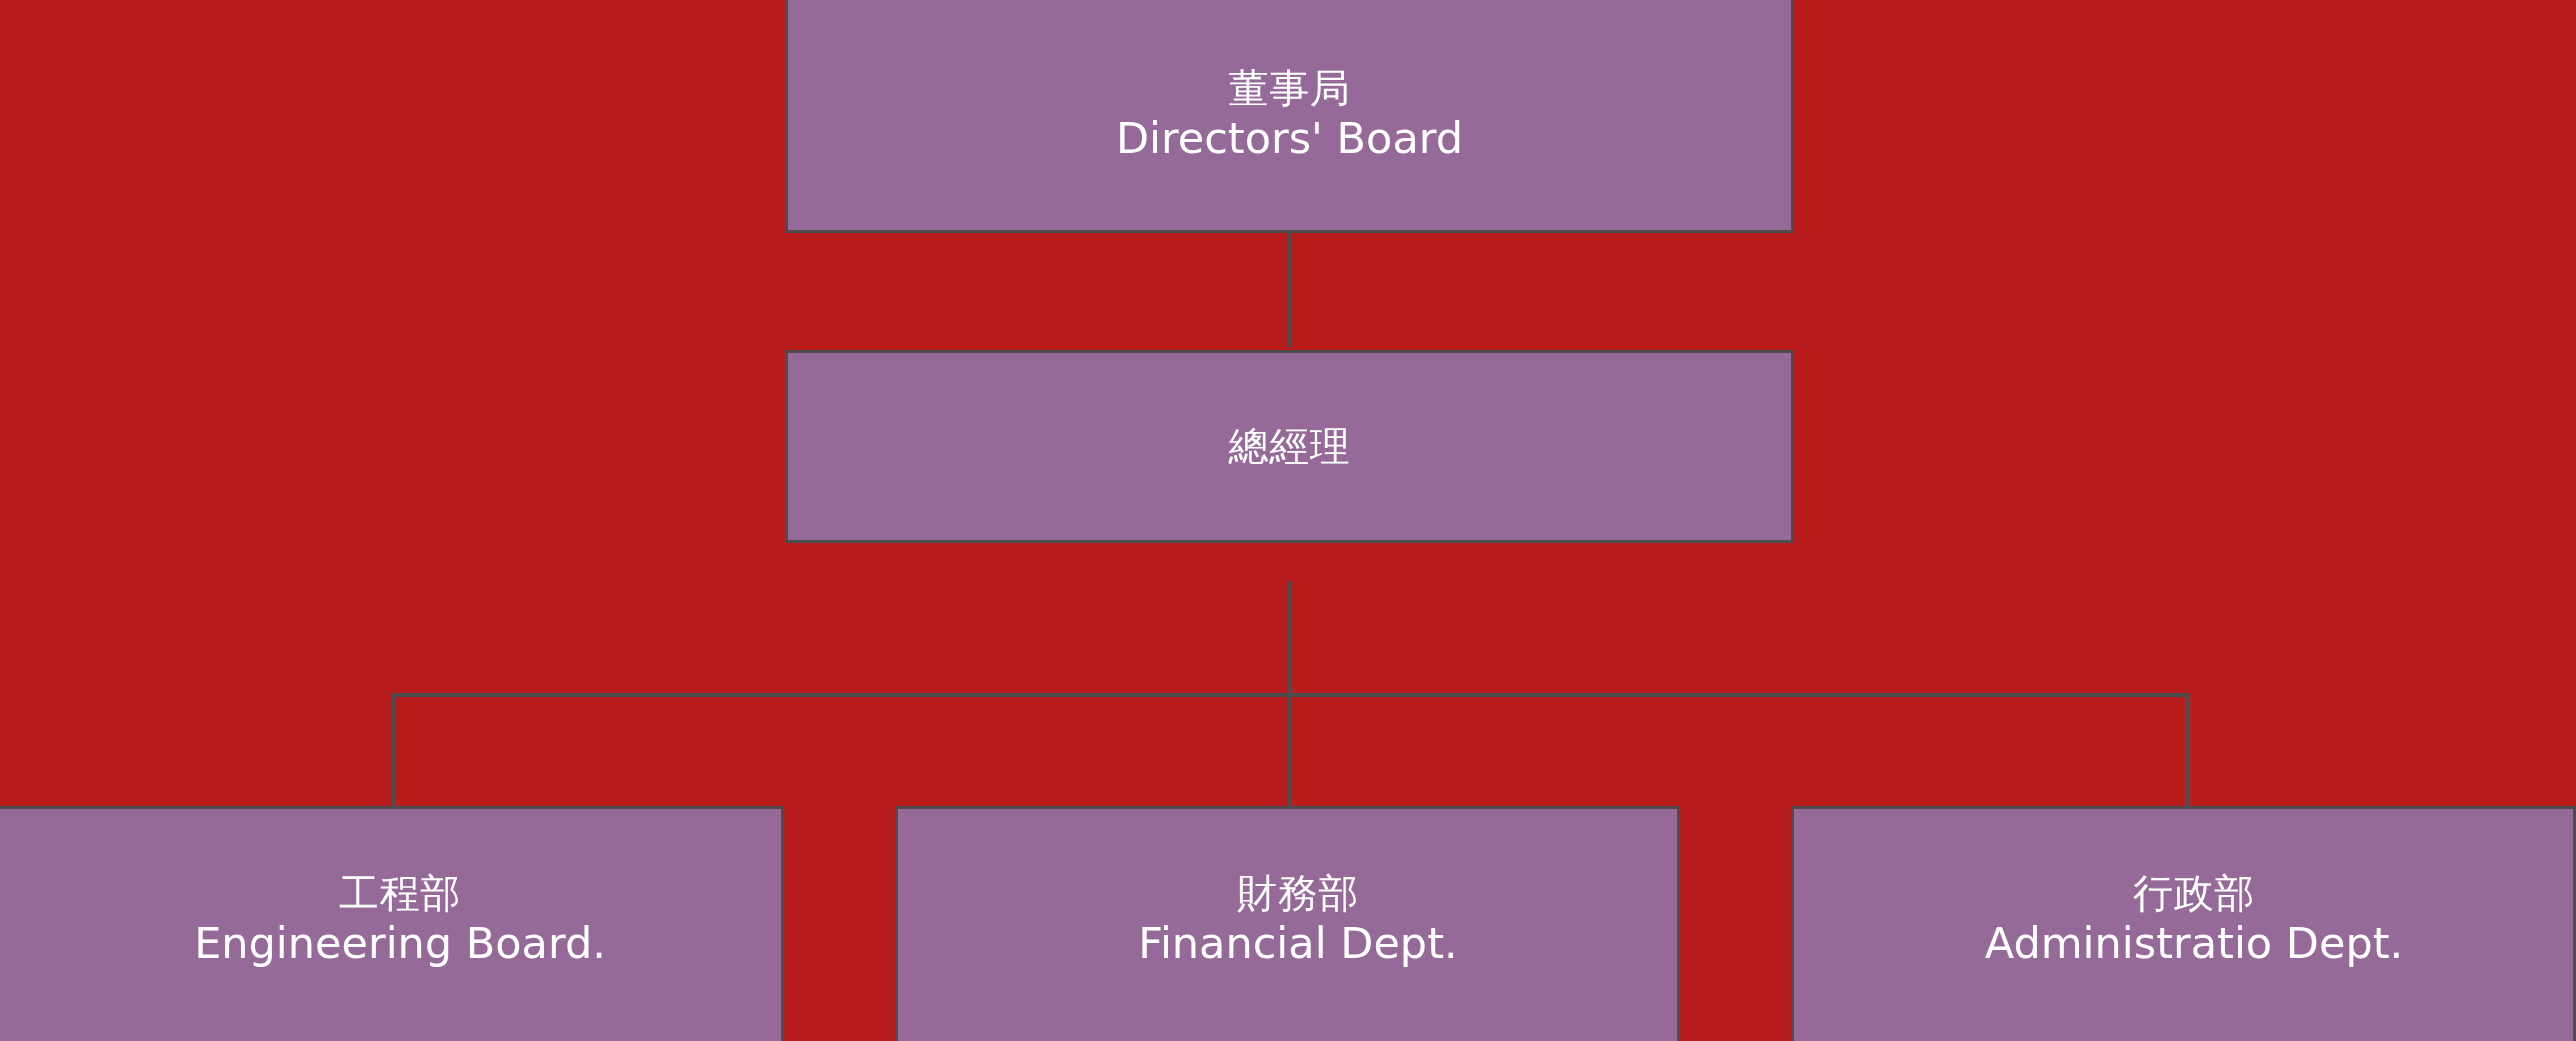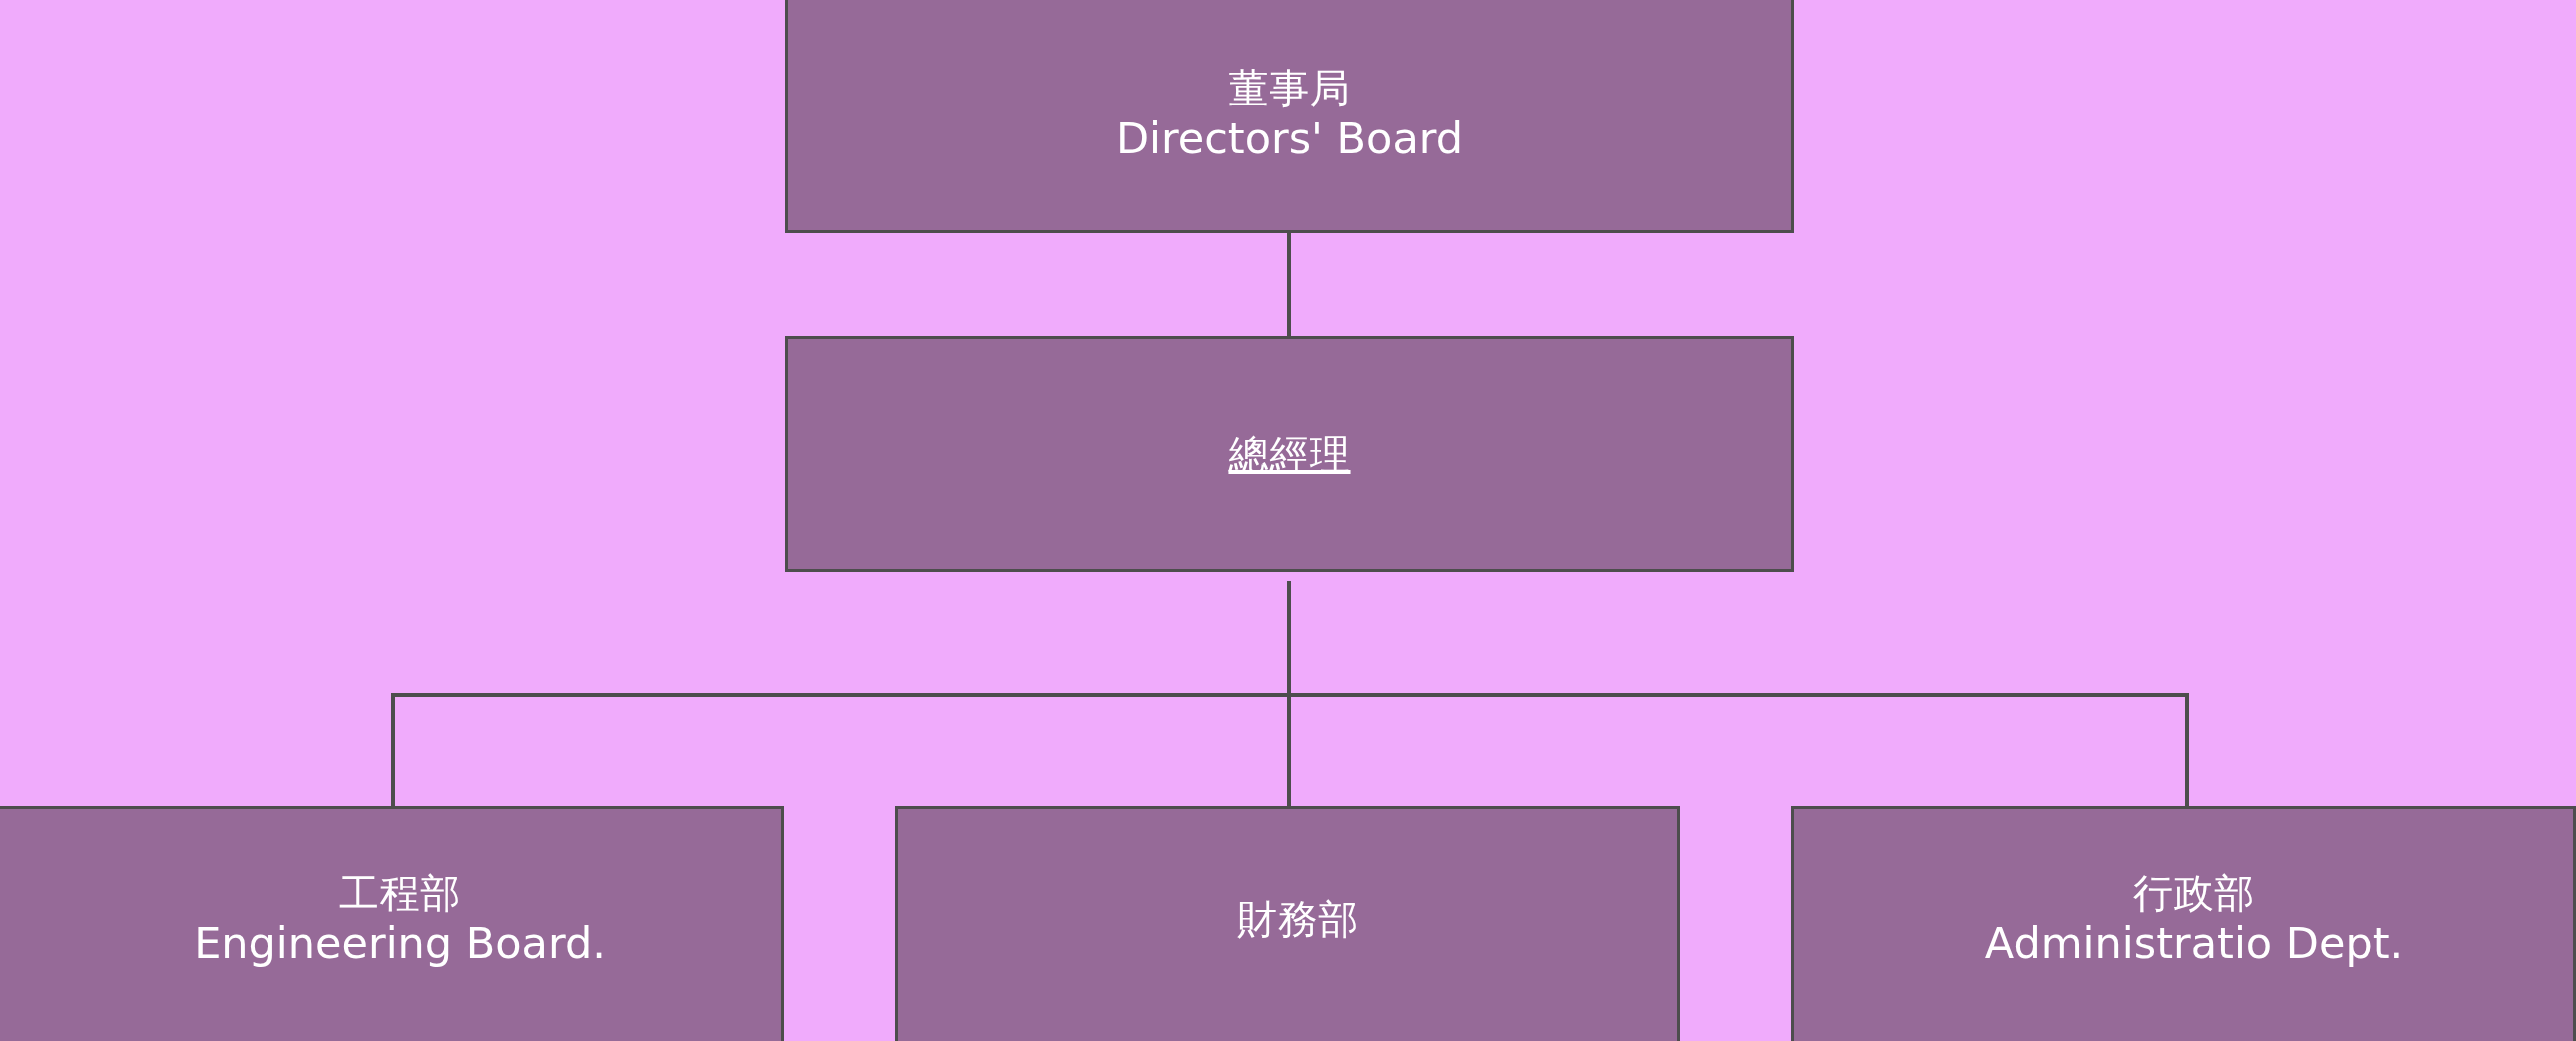--- a/index.html
+++ b/index.html
@@ -7,21 +7,21 @@
     padding: 0;
     background: #ffffff;
   }
   body {
     font-family: "DejaVu Sans", "Liberation Sans", sans-serif;
   }
   #canvas {
     position: relative;
     width: 2576px;
     height: 1042px;
-    background: #f0abfc;
+    background: #b91c1c;
     overflow: hidden;
   }
 
   
   .connector-layer {
     position: absolute;
     left: 0;
     top: 0;
     width: 2576px;
     height: 1042px;
@@ -61,24 +61,23 @@
 
   
   #node-board {
     left: 785px;
     top: -4.5px;
     width: 1009px;
     height: 237px;
   }
   #node-gm {
     left: 785px;
-    top: 336px;
+    top: 350px;
     width: 1009px;
-    height: 236px;
-    text-decoration: underline;
+    height: 193px;
   }
   
   #node-eng {
     left: -4.5px;
     top: 806px;
     width: 788px;
     height: 240px;
   }
   #node-fin {
     left: 895px;
@@ -141,20 +140,21 @@
   <div class="node" id="node-eng">
     <div class="inner">
       <div class="cn">工程部</div>
       <div class="en">Engineering Board.</div>
     </div>
   </div>
 
   <div class="node" id="node-fin">
     <div class="inner">
       <div class="cn">財務部</div>
+      <div class="en">Financial Dept.</div>
     </div>
   </div>
 
   <div class="node" id="node-adm">
     <div class="inner">
       <div class="cn">行政部</div>
       <div class="en">Administratio Dept.</div>
     </div>
   </div>
 

